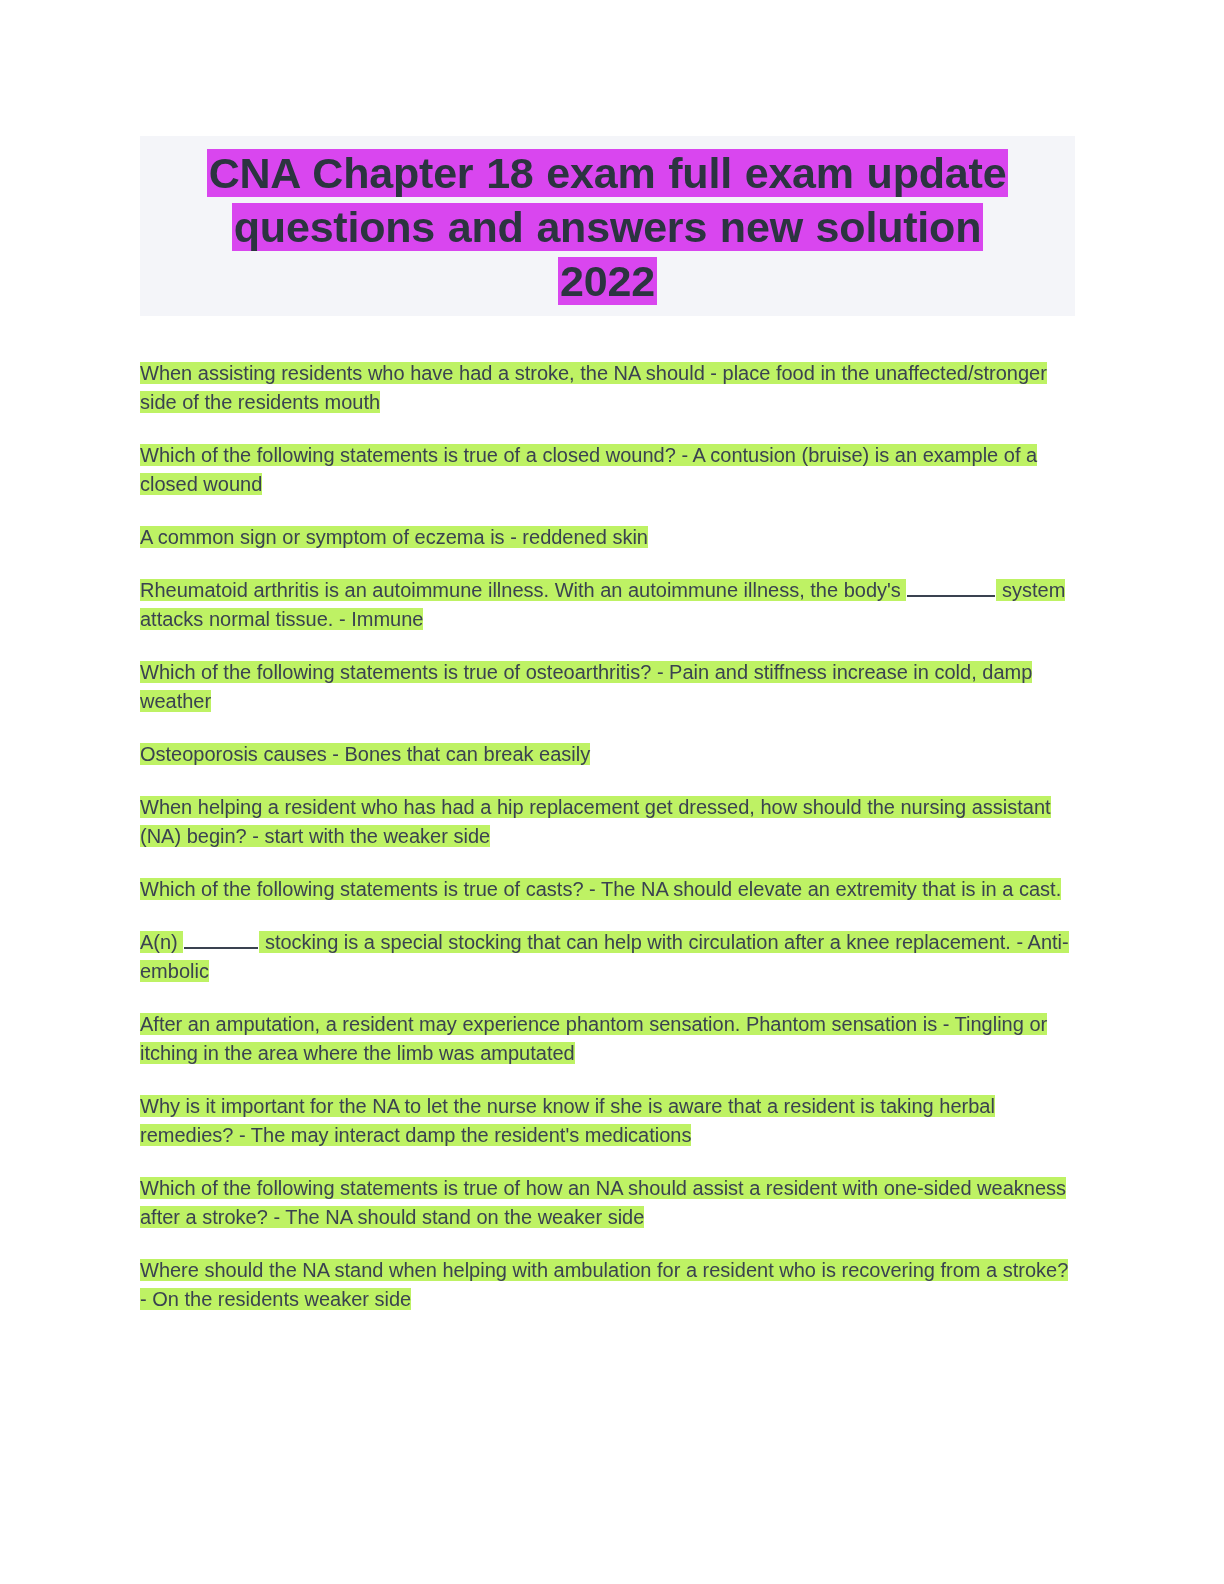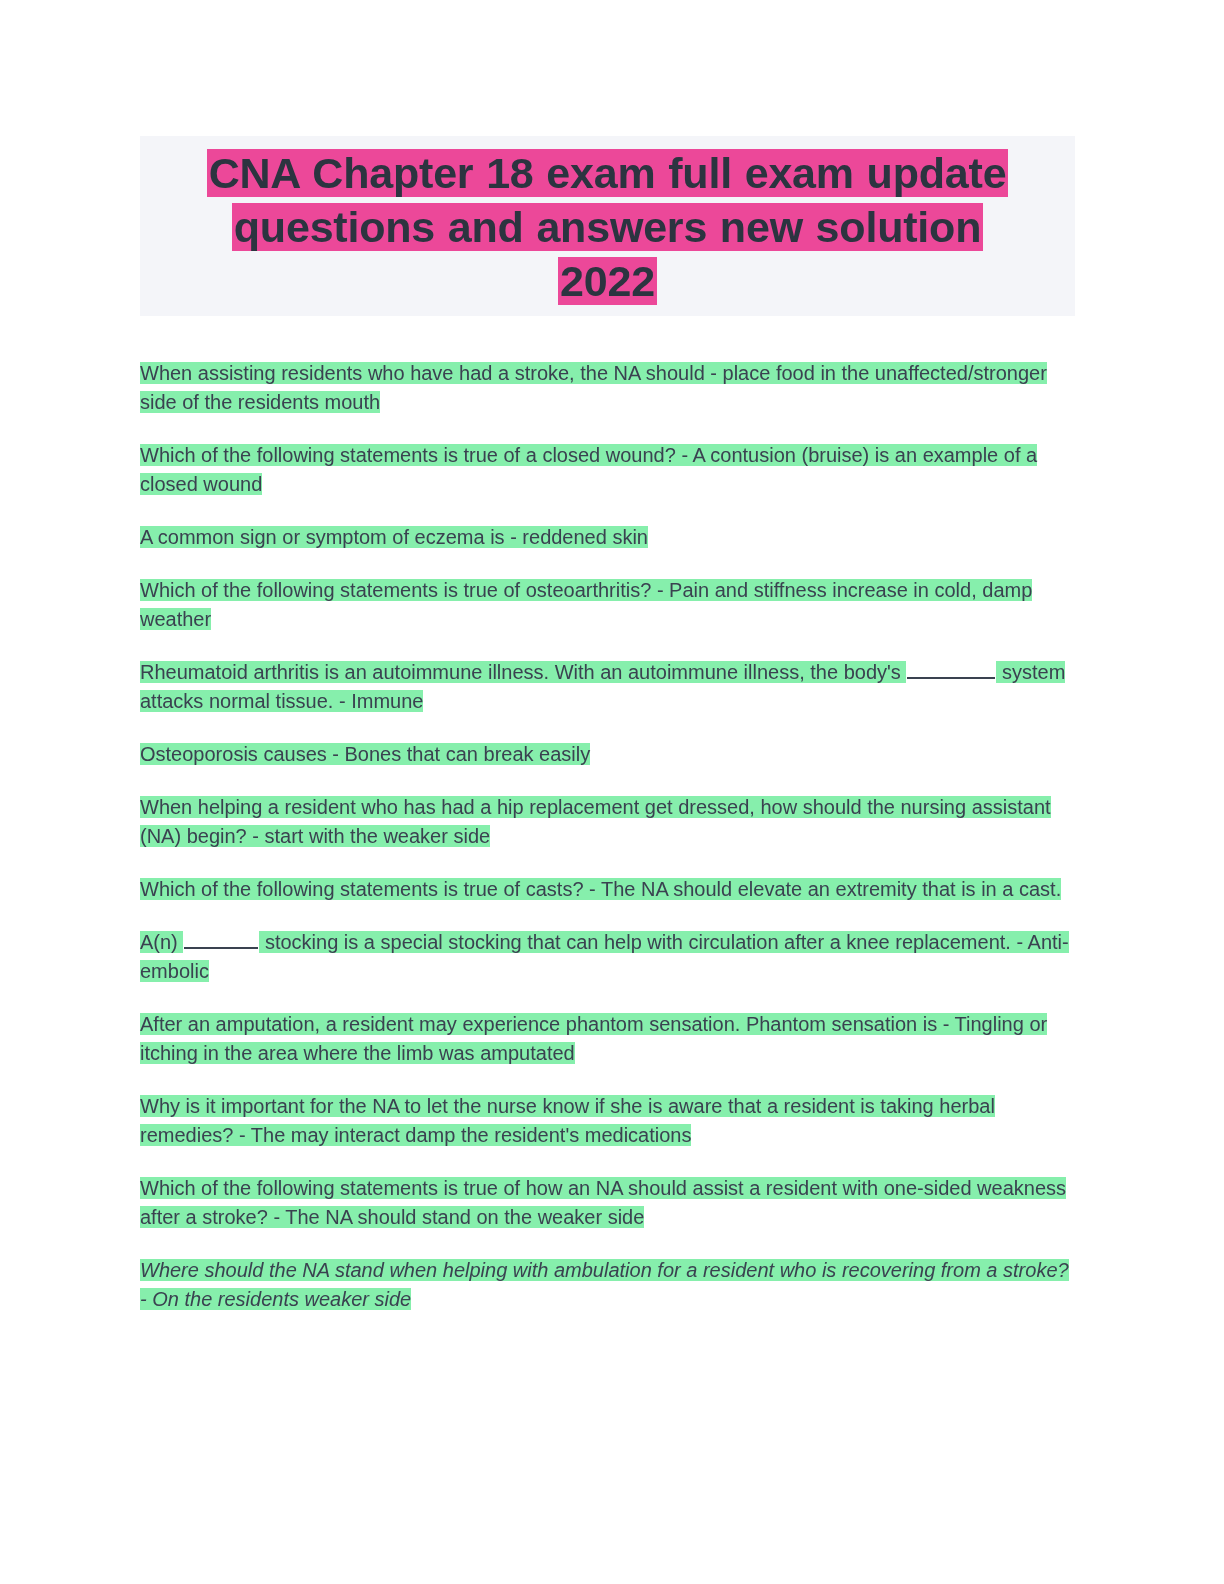--- a/index.html
+++ b/index.html
@@ -39,21 +39,21 @@
     font-family: "Liberation Sans", sans-serif;
     font-size: 43px;
     line-height: 54px;
     font-weight: bold;
     color: #2c3440;
     text-align: center;
     letter-spacing: -0.2px;
     word-spacing: 1px;
   }
   .doc-title .hl {
-    background: #ec4899;
+    background: #d946ef;
     box-decoration-break: clone;
     -webkit-box-decoration-break: clone;
     padding: 0 2px;
   }
 
   
   .body-area {
     position: absolute;
     left: 140px;
     top: 359px;
@@ -61,24 +61,24 @@
   }
 
   .qa {
     margin: 0 0 24px 0;
     font-size: 20px;
     line-height: 29px;
     color: #3a4250;
     font-family: "Liberation Sans", sans-serif;
     text-align: left;
   }
-  .qa:last-child { margin-bottom: 4px; font-style: italic; }
+  .qa:last-child { margin-bottom: 4px; }
 
   .qa .txt {
-    background: #86efac;
+    background: #bef264;
     box-decoration-break: clone;
     -webkit-box-decoration-break: clone;
   }
 
   .blank {
     display: inline-block;
     border-bottom: 2px solid #3a4250;
     width: 88px;
     height: 16px;
     vertical-align: baseline;
@@ -108,25 +108,25 @@
 
     <p class="qa">
       <span class="txt">Which of the following statements is true of a closed wound? - A contusion (bruise) is an example of a closed wound</span>
     </p>
 
     <p class="qa">
       <span class="txt">A common sign or symptom of eczema is - reddened skin</span>
     </p>
 
     <p class="qa">
-      <span class="txt">Which of the following statements is true of osteoarthritis? - Pain and stiffness increase in cold, damp weather</span>
+      <span class="txt">Rheumatoid arthritis is an autoimmune illness. With an autoimmune illness, the body's</span><span class="txt"> </span><span class="blank"></span><span class="txt"> </span><span class="txt">system attacks normal tissue. - Immune</span>
     </p>
 
     <p class="qa">
-      <span class="txt">Rheumatoid arthritis is an autoimmune illness. With an autoimmune illness, the body's</span><span class="txt"> </span><span class="blank"></span><span class="txt"> </span><span class="txt">system attacks normal tissue. - Immune</span>
+      <span class="txt">Which of the following statements is true of osteoarthritis? - Pain and stiffness increase in cold, damp weather</span>
     </p>
 
     <p class="qa">
       <span class="txt">Osteoporosis causes - Bones that can break easily</span>
     </p>
 
     <p class="qa">
       <span class="txt">When helping a resident who has had a hip replacement get dressed, how should the nursing assistant (NA) begin? - start with the weaker side</span>
     </p>
 

